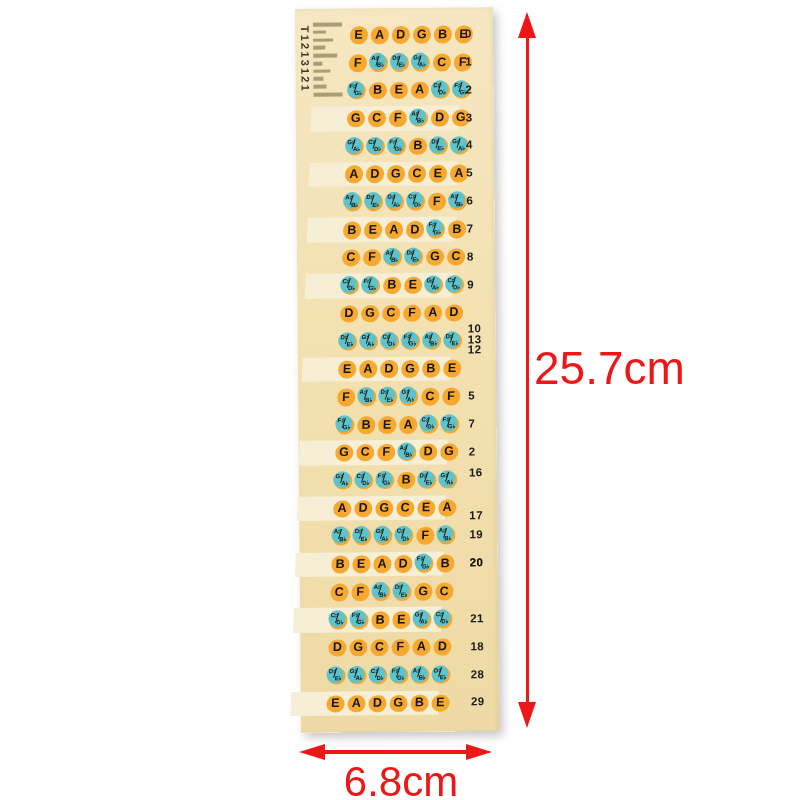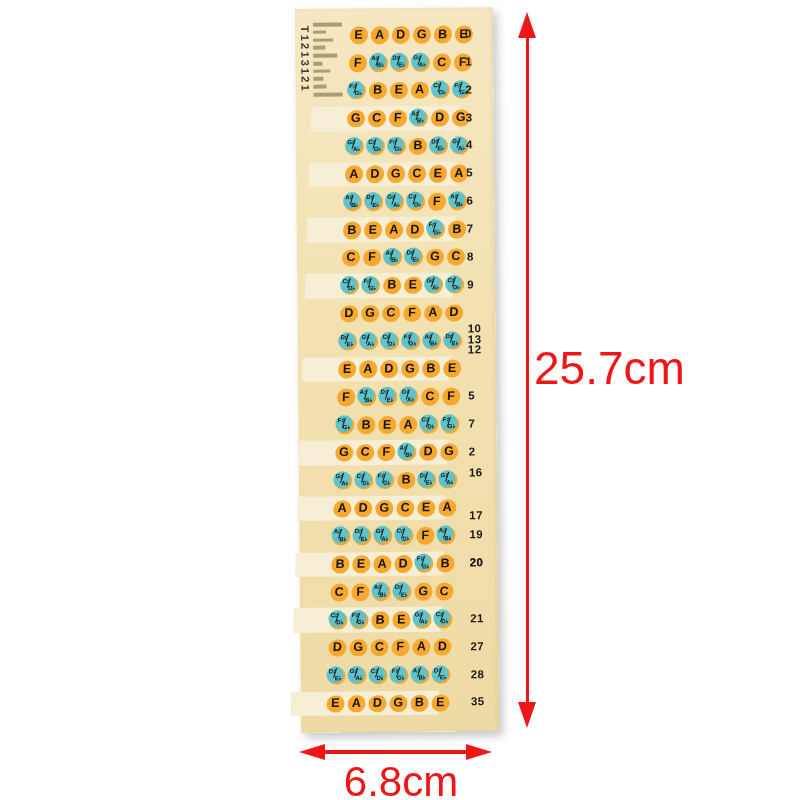--- a/index.html
+++ b/index.html
@@ -909,23 +909,23 @@
       <div class="fnum" style="top: 329px;">12</div>
       <div class="fnum" style="top: 375.05px;">5</div>
       <div class="fnum" style="top: 402.9px;">7</div>
       <div class="fnum" style="top: 430.75px;">2</div>
       <div class="fnum" style="top: 452px;">16</div>
       <div class="fnum" style="top: 486.45px; margin-top: 9px;">17</div>
       <div class="fnum" style="top: 514.3px;">19</div>
       <div class="fnum" style="top: 542.15px;">20</div>
       <div class="fnum" style="top: 542px;">20</div>
       <div class="fnum" style="top: 597.85px;">21</div>
-      <div class="fnum" style="top: 625.7px;">27</div>
+      <div class="fnum" style="top: 625.7px;">18</div>
       <div class="fnum" style="top: 653.55px;">28</div>
-      <div class="fnum" style="top: 681.4px;">35</div>
+      <div class="fnum" style="top: 681.4px;">29</div>
     </div>
 </div>
 
 <div class="vline"></div>
 <div class="arr arr-up"></div>
 <div class="arr arr-down"></div>
 <div class="dim-label h-label">25.7cm</div>
 
 <div class="hline"></div>
 <div class="arr arr-left"></div>

